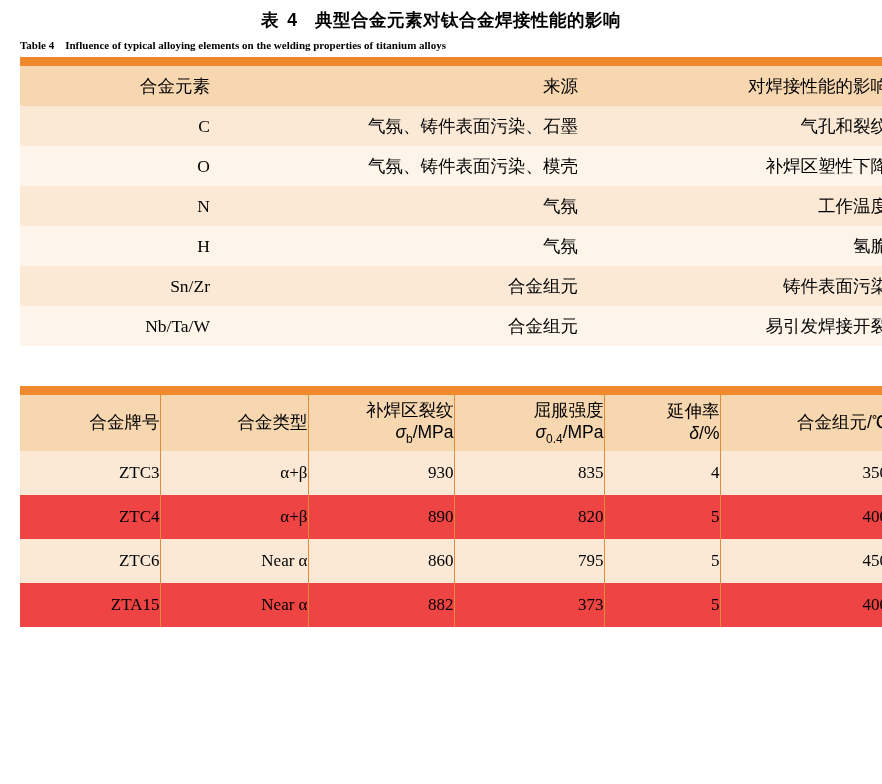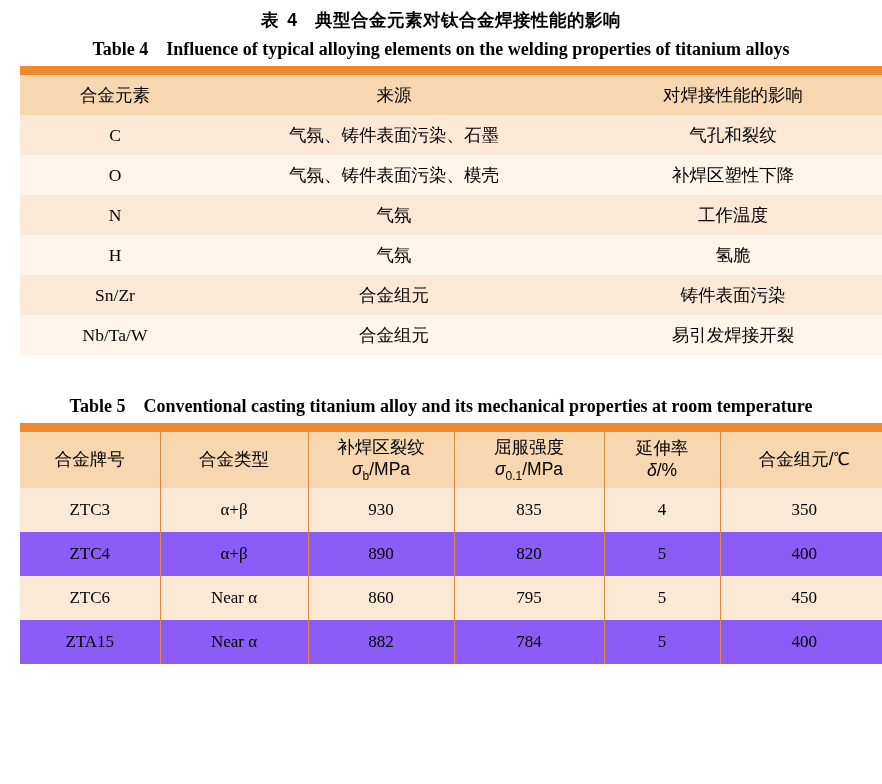--- a/index.html
+++ b/index.html
@@ -27,35 +27,34 @@
     font-weight: bold;
     font-size: 17.5px;
     letter-spacing: 0.5px;
     margin: 0;
     padding-top: 8px;
   }
   .caption-cn .num {
     letter-spacing: 2px;
   }
   .caption-en {
-    text-align: center;
     font-family: "Liberation Serif", serif;
     font-weight: bold;
-    font-size: 18px;
+    font-size: 11px;
     margin: 0;
     padding-top: 7px;
   }
   table {
     border-collapse: collapse;
     width: 868px;
     margin: 0 auto;
     table-layout: fixed;
   }
   td, th {
-    text-align: center;
+    text-align: right;
     vertical-align: middle;
     font-size: 17px;
     font-family: "Liberation Serif", serif;
     border: none;
     padding: 0;
     margin-left: 48px;
   }
   .topbar td {
     background: #F0892E;
     height: 9px;
@@ -70,21 +69,21 @@
     font-size: 17.5px;
     color: #000;
   }
   .t4 .row-a td { background: #FBE9D6; height: 40px; }
   .t4 .row-b td { background: #FDF4EA; height: 40px; }
   .t4 .cn { font-family: "Liberation Sans", sans-serif; font-size: 17.5px; }
   .t4 .en { font-family: "Liberation Serif", serif; font-size: 17.5px; }
 
   .t5 .hdr td { height: 56px; line-height: 1.25; }
   .t5 .row-a td { background: #FBE9D6; height: 44px; }
-  .t5 .row-b td { background: #8b5cf6; height: 44px; }
+  .t5 .row-b td { background: #ef4444; height: 44px; }
   .t5 .vline { border-right: 1px solid #E08A3C; }
   .t5 .cn { font-family: "Liberation Sans", sans-serif; font-size: 17.5px; }
   .sub { font-size: 12px; vertical-align: sub; }
   .ital { font-style: italic; }
   .spacer { height: 34px; }
   .gap-after-table { height: 6px; }
 </style>
 </head>
 <body>
 
@@ -145,24 +144,20 @@
       <tr class="row-b">
         <td class="en">Nb/Ta/W</td>
         <td class="cn">合金组元</td>
         <td class="cn">易引发焊接开裂</td>
       </tr>
     </tbody>
   </table>
 
   <div class="spacer"></div>
 
-  <p class="caption-en">
-    <span>Table 5</span>
-    &nbsp;&nbsp;&nbsp;<span>Conventional casting titanium alloy and its mechanical properties at room temperature</span>
-  </p>
 
   <div class="gap-after-table"></div>
 
   <table class="t5">
     <colgroup>
       <col style="width:140px">
       <col style="width:148px">
       <col style="width:146px">
       <col style="width:150px">
       <col style="width:116px">
@@ -178,21 +173,21 @@
         </td>
         <td class="cn vline">
           <div>合金类型</div>
         </td>
         <td class="cn vline">
           <div>补焊区裂纹</div>
           <div><span class="ital">σ</span><span class="sub">b</span>/MPa</div>
         </td>
         <td class="cn vline">
           <div>屈服强度</div>
-          <div><span class="ital">σ</span><span class="sub">0.1</span>/MPa</div>
+          <div><span class="ital">σ</span><span class="sub">0.4</span>/MPa</div>
         </td>
         <td class="cn vline">
           <div>延伸率</div>
           <div><span class="ital">δ</span>/%</div>
         </td>
         <td class="cn">
           <div>合金组元/℃</div>
         </td>
       </tr>
 
@@ -217,20 +212,20 @@
         <td class="vline">Near α</td>
         <td class="vline">860</td>
         <td class="vline">795</td>
         <td class="vline">5</td>
         <td>450</td>
       </tr>
       <tr class="row-b">
         <td class="vline">ZTA15</td>
         <td class="vline">Near α</td>
         <td class="vline">882</td>
-        <td class="vline">784</td>
+        <td class="vline">373</td>
         <td class="vline">5</td>
         <td>400</td>
       </tr>
     </tbody>
   </table>
 
 </div>
 
 </body></html>

